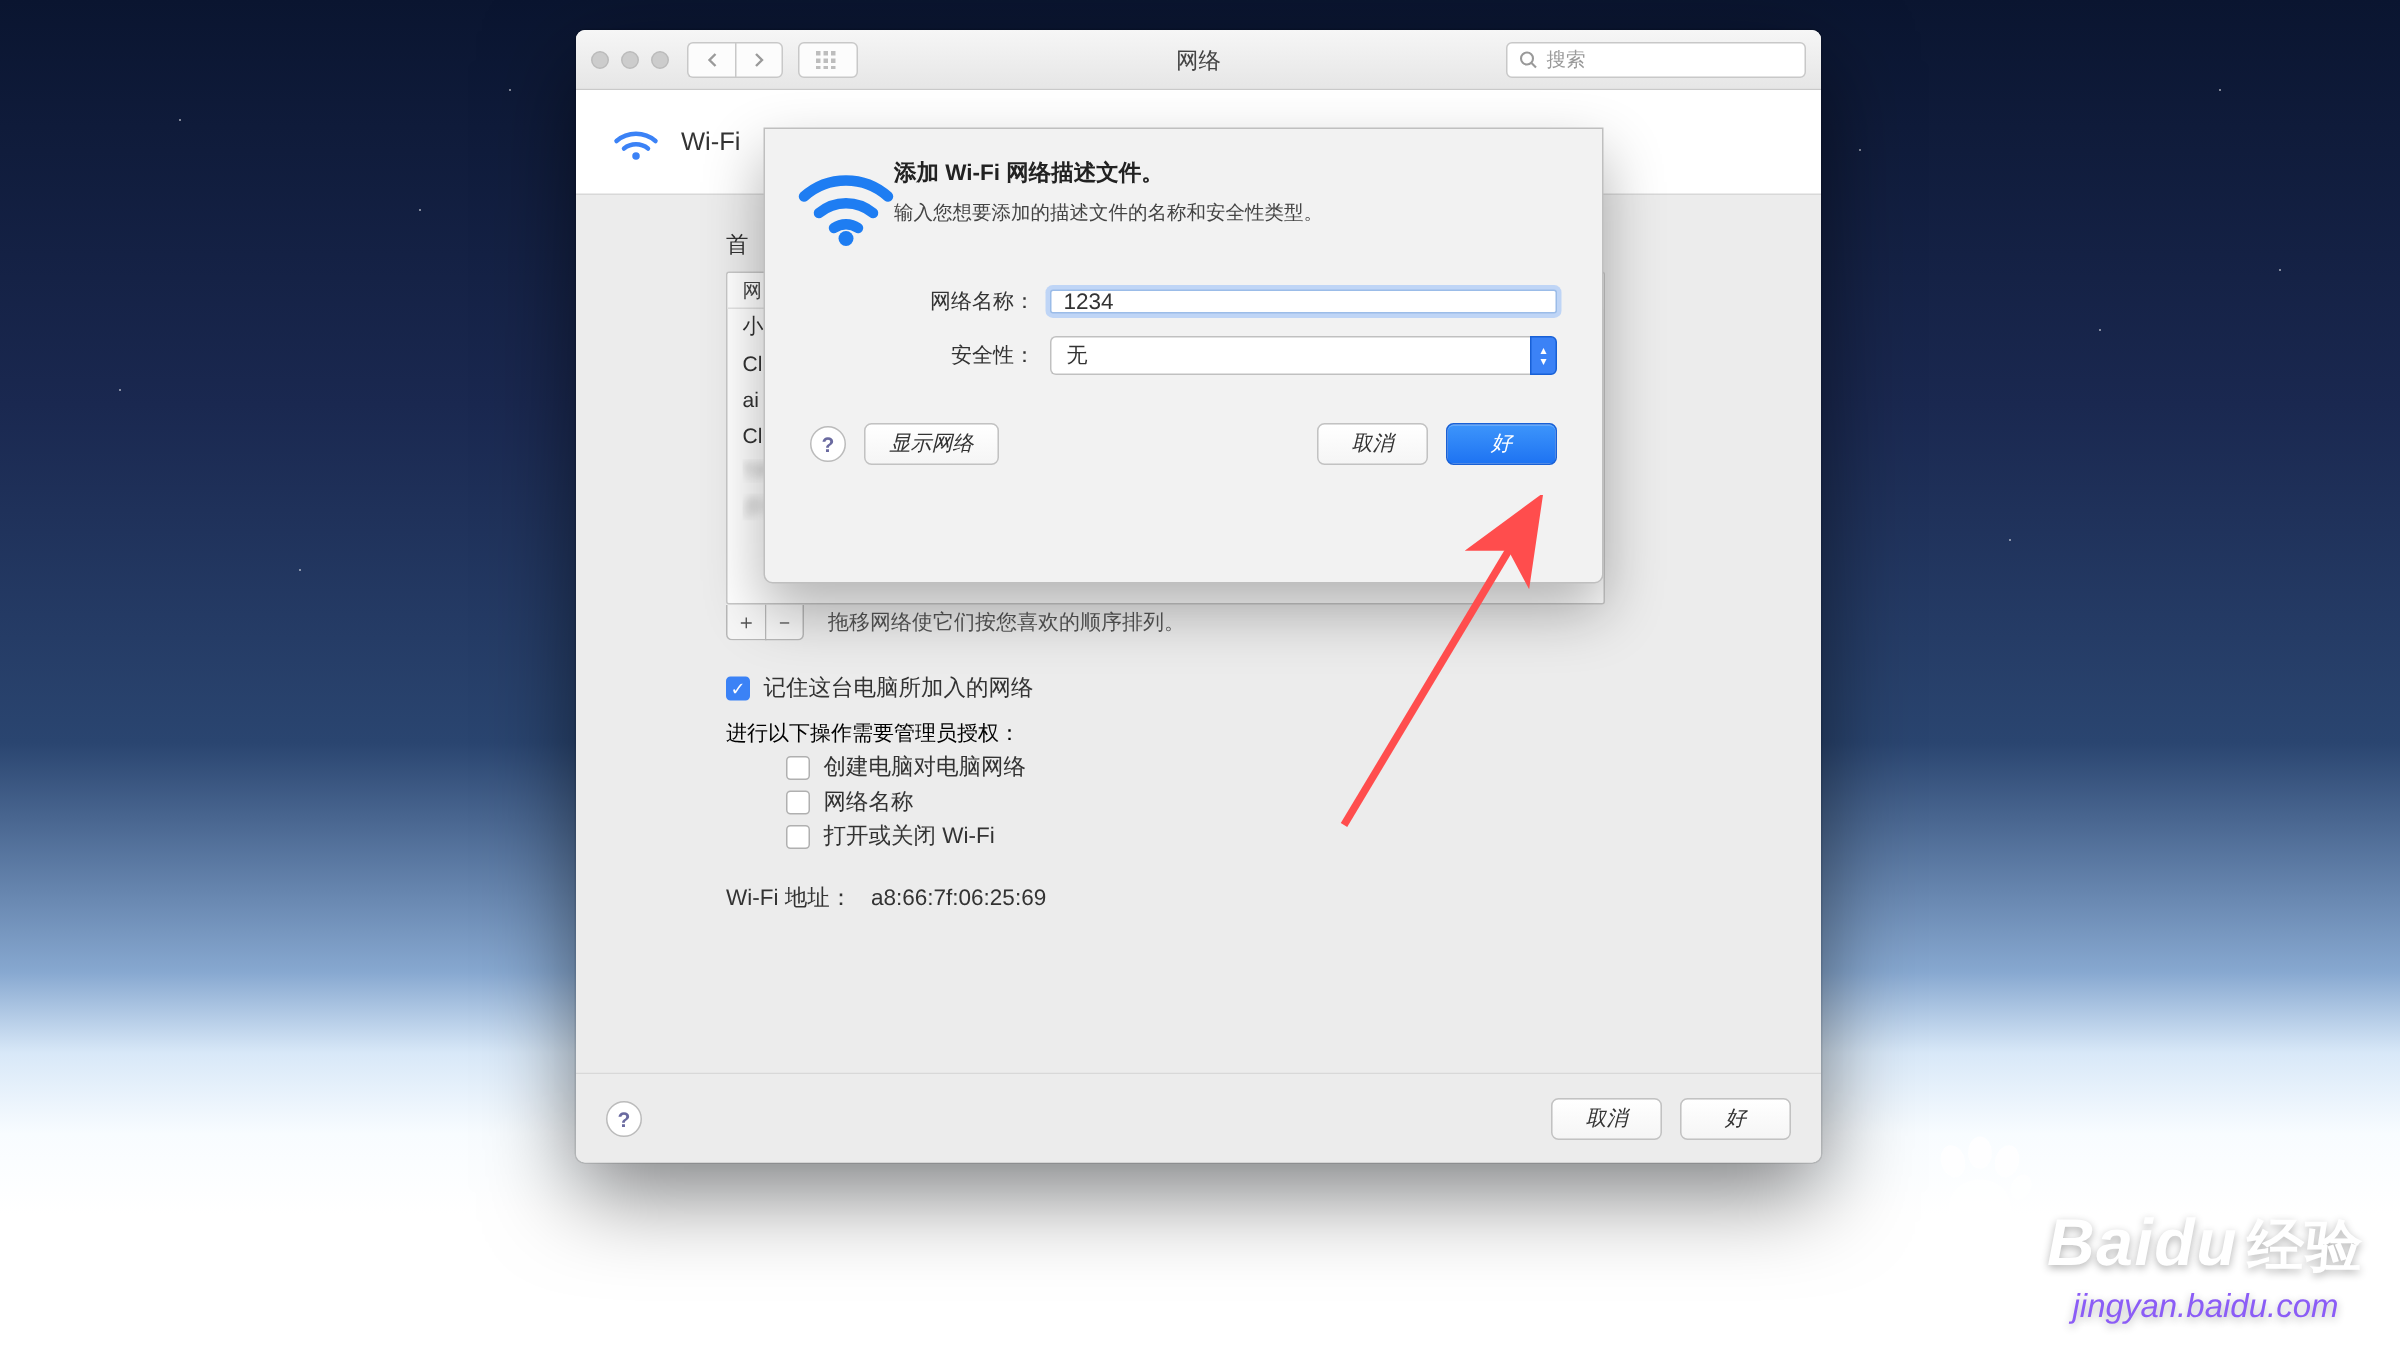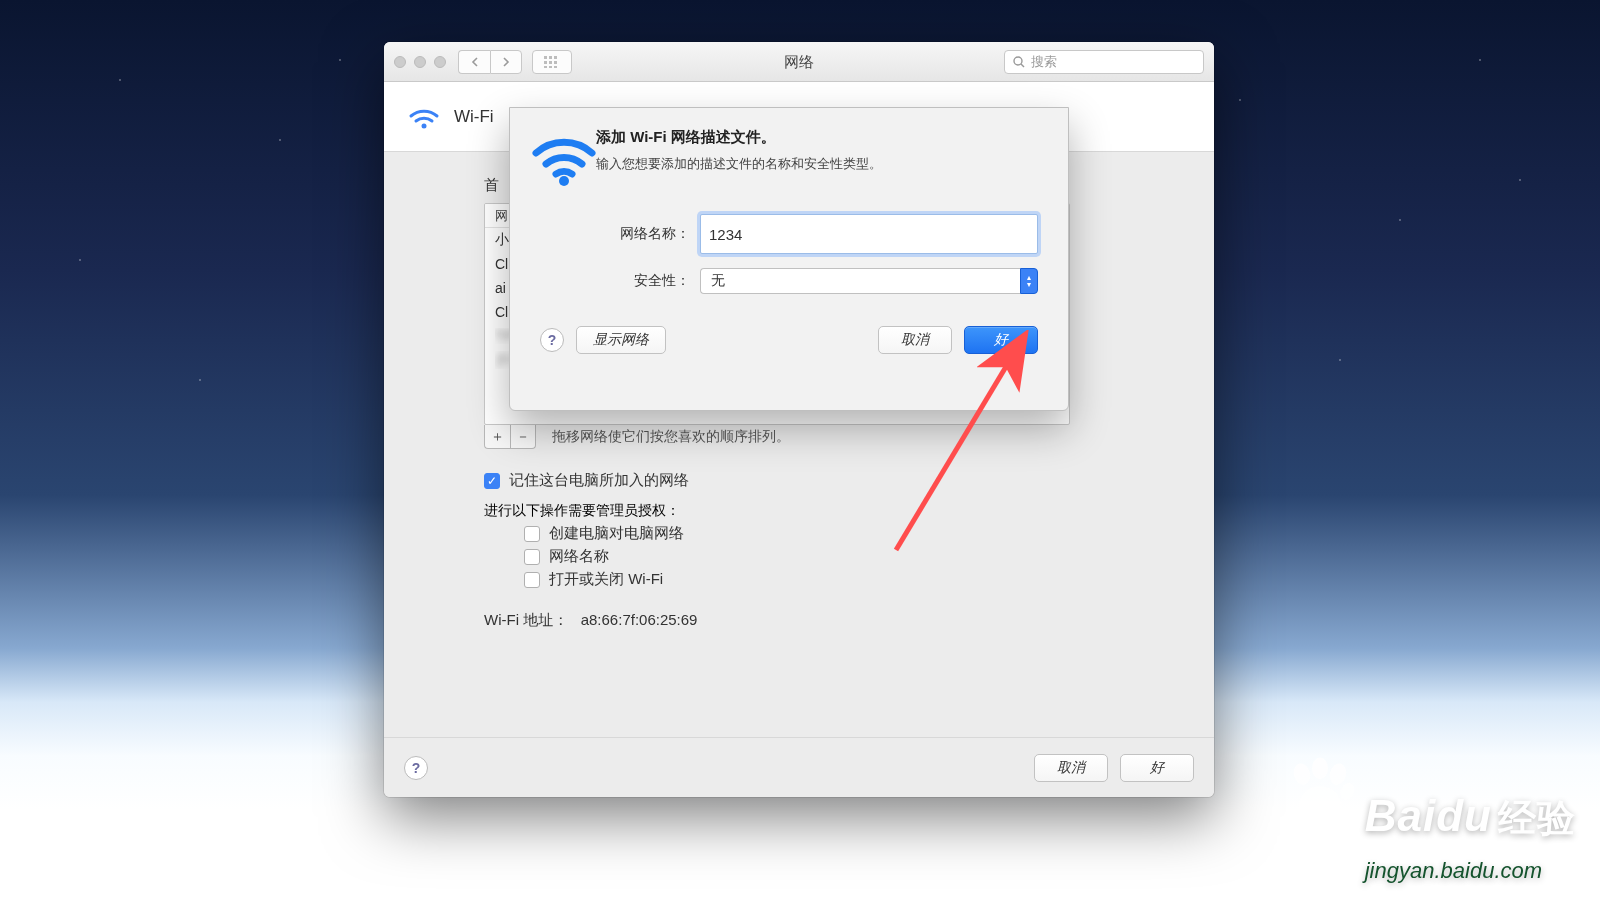--- a/index.html
+++ b/index.html
@@ -27,21 +27,20 @@
     radial-gradient(1px 1px at 1520px 180px, #fff, transparent);
   opacity: .9;
   pointer-events: none;
 }
 .window {
   position: absolute; left: 384px; top: 20px; width: 830px; height: 755px;
   background: #ececec;
   border-radius: 6px;
   box-shadow: 0 20px 60px rgba(0,0,0,.5), 0 0 0 1px rgba(0,0,0,.1);
   overflow: visible;
-  margin-top: 22px;
 }
 .titlebar {
   height: 40px; display: flex; align-items: center;
   padding: 0 10px;
   background: linear-gradient(#f6f6f6, #e6e6e6);
   border-bottom: 1px solid #c9c9c9;
   border-radius: 6px 6px 0 0;
 }
 .traffic { display: flex; gap: 8px; margin-right: 12px; }
 .dot { width: 12px; height: 12px; border-radius: 50%; background: #ccc; border: 1px solid #bbb; }
@@ -98,44 +97,44 @@
   z-index:10;
 }
 .sheet-top { display:flex; padding:20px 22px 14px 22px; }
 .sheet-icon { width:64px; height:64px; }
 .sheet-texts h3 { font-size:15px; font-weight:bold; color:#222; margin-bottom:8px; }
 .sheet-texts p { font-size:13px; color:#444; }
 .sheet-form { padding: 8px 30px 0 30px; }
 .formrow { display:flex; align-items:center; margin-bottom:14px; }
 .formrow label { width:160px; text-align:right; padding-right:10px; font-size:14px; color:#333; }
 .textfield {
-  flex:1; height:40px; border:1px solid #9bbce8; background:#fff; border-radius:2px;
+  flex:1; height:16px; border:1px solid #9bbce8; background:#fff; border-radius:2px;
   box-shadow: 0 0 0 3px rgba(96,160,255,.35);
   padding:0 8px; font-size:15px; color:#333;
 }
 .selectwrap { flex:1; height:26px; display:flex; position:relative; }
 .selectwrap .sel {
   flex:1; height:100%; border:1px solid #c0c0c0; border-radius:4px 0 0 4px; border-right:none;
   background:#fff; padding-left:10px; display:flex; align-items:center; font-size:14px; color:#333;
 }
 .selectwrap .arrows {
   width:18px; border:1px solid #1860d6; background:#3b82f6; border-radius:0 4px 4px 0;
   display:flex; flex-direction:column; align-items:center; justify-content:center; color:#fff;
 }
 .selectwrap .arrows::before { content:"▴"; font-size:8px; line-height:7px; }
 .selectwrap .arrows::after  { content:"▾"; font-size:8px; line-height:7px; }
 .sheet-footer { display:flex; align-items:center; padding:18px 30px; gap:12px; }
 .arrow-annotation {
   position:absolute; left:846px; top:330px; width:220px; height:230px; z-index:20; pointer-events:none;
 }
-.watermark { position:absolute; right:24px; bottom:16px; text-align:left; z-index:5; pointer-events:none; }
+.watermark { position:absolute; right:24px; bottom:16px; text-align:center; z-index:5; pointer-events:none; }
 .watermark .paw { position:absolute; right:220px; bottom:58px; opacity:.9; }
 .watermark .brand { font-size:44px; font-weight:bold; font-style:italic; color:#fff; letter-spacing:1px; text-shadow:0 2px 6px rgba(0,0,0,.3); }
 .watermark .brand .zh { font-style:normal; font-size:38px; margin-left:6px; }
-.watermark .url { font-size:22px; font-style:italic; color:#14532d; margin-top:14px; text-shadow:0 2px 6px rgba(0,0,0,.3); }
+.watermark .url { font-size:22px; font-style:italic; color:#8b5cf6; margin-top:2px; text-shadow:0 2px 6px rgba(0,0,0,.3); }
 .section-label { margin-bottom: 8px; font-size:15px; color:#333; }
 </style>
 </head>
 <body>
 
 <div class="window">
 
   <div class="titlebar">
     <div class="traffic">
       <div class="dot"></div>

